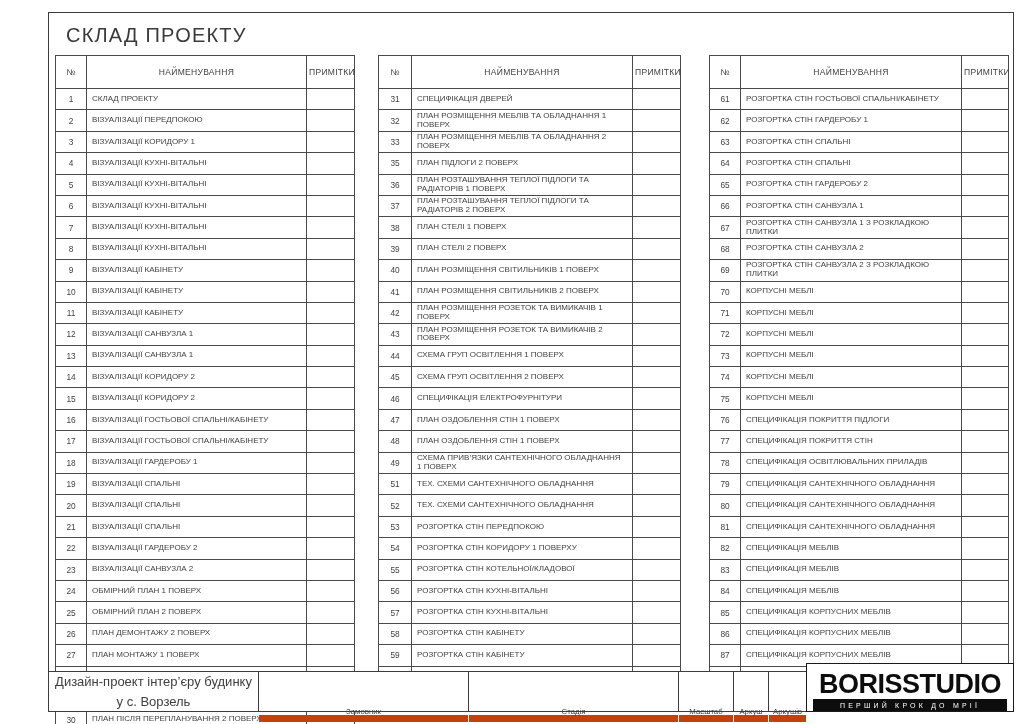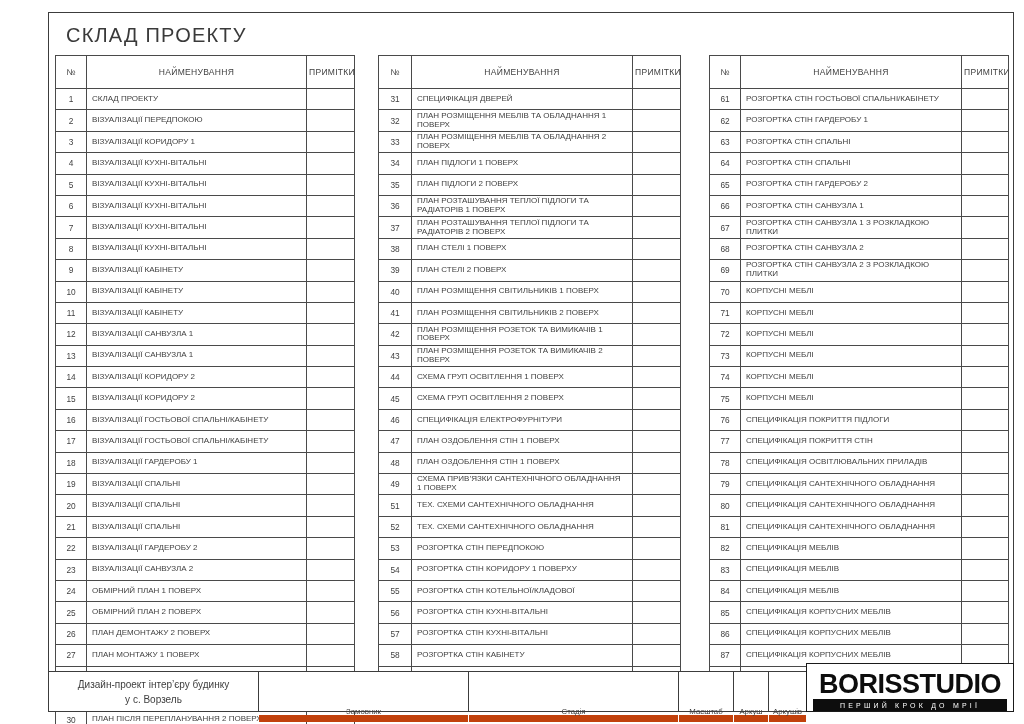--- a/index.html
+++ b/index.html
@@ -51,21 +51,21 @@
 
   .footer {
     position: absolute; left: 48px; top: 671px;
     width: 966px; height: 41px;
     border: 1px solid #3c3c3c; box-sizing: border-box;
     display: flex; background: #fff;
   }
   .fcell { border-right: 1px solid #3c3c3c; box-sizing: border-box; height: 100%; }
   .fcell:last-child { border-right: none; }
   .fc-a { width: 210px; display: flex; flex-direction: column; justify-content: center;
-          font-size: 10px; line-height: 1.5; color: #3e3e3e; text-align: center; }
+          font-size: 13px; line-height: 1.5; color: #3e3e3e; text-align: center; }
   .fc-b { width: 210px; } .fc-c { width: 210px; }
   .fc-d { width: 55px; }  .fc-e { width: 35px; }  .fc-f { width: 38px; }
   .fc-g { flex: 1; }
   .flabel {
     height: 14px; border-bottom: 7px solid #c2410c; box-sizing: border-box;
     display: flex; align-items: center; justify-content: center;
     font-size: 7.8px; color: #3e3e3e; margin-top: 36px;
   }
   .fvalue {
     height: 25px; display: flex; align-items: center; justify-content: center;
@@ -286,25 +286,20 @@
           <td class="c-notes"></td>
         </tr>
         <tr>
           <td class="c-num">32</td>
           <td class="c-name">ПЛАН РОЗМІЩЕННЯ МЕБЛІВ ТА ОБЛАДНАННЯ 1 ПОВЕРХ</td>
           <td class="c-notes"></td>
         </tr>
         <tr>
           <td class="c-num">33</td>
           <td class="c-name">ПЛАН РОЗМІЩЕННЯ МЕБЛІВ ТА ОБЛАДНАННЯ 2 ПОВЕРХ</td>
-          <td class="c-notes"></td>
-        </tr>
-        <tr>
-          <td class="c-num">34</td>
-          <td class="c-name">ПЛАН ПІДЛОГИ 1 ПОВЕРХ</td>
           <td class="c-notes"></td>
         </tr>
         <tr>
           <td class="c-num">35</td>
           <td class="c-name">ПЛАН ПІДЛОГИ 2 ПОВЕРХ</td>
           <td class="c-notes"></td>
         </tr>
         <tr>
           <td class="c-num">36</td>
           <td class="c-name">ПЛАН РОЗТАШУВАННЯ ТЕПЛОЇ ПІДЛОГИ ТА РАДІАТОРІВ 1 ПОВЕРХ</td>

